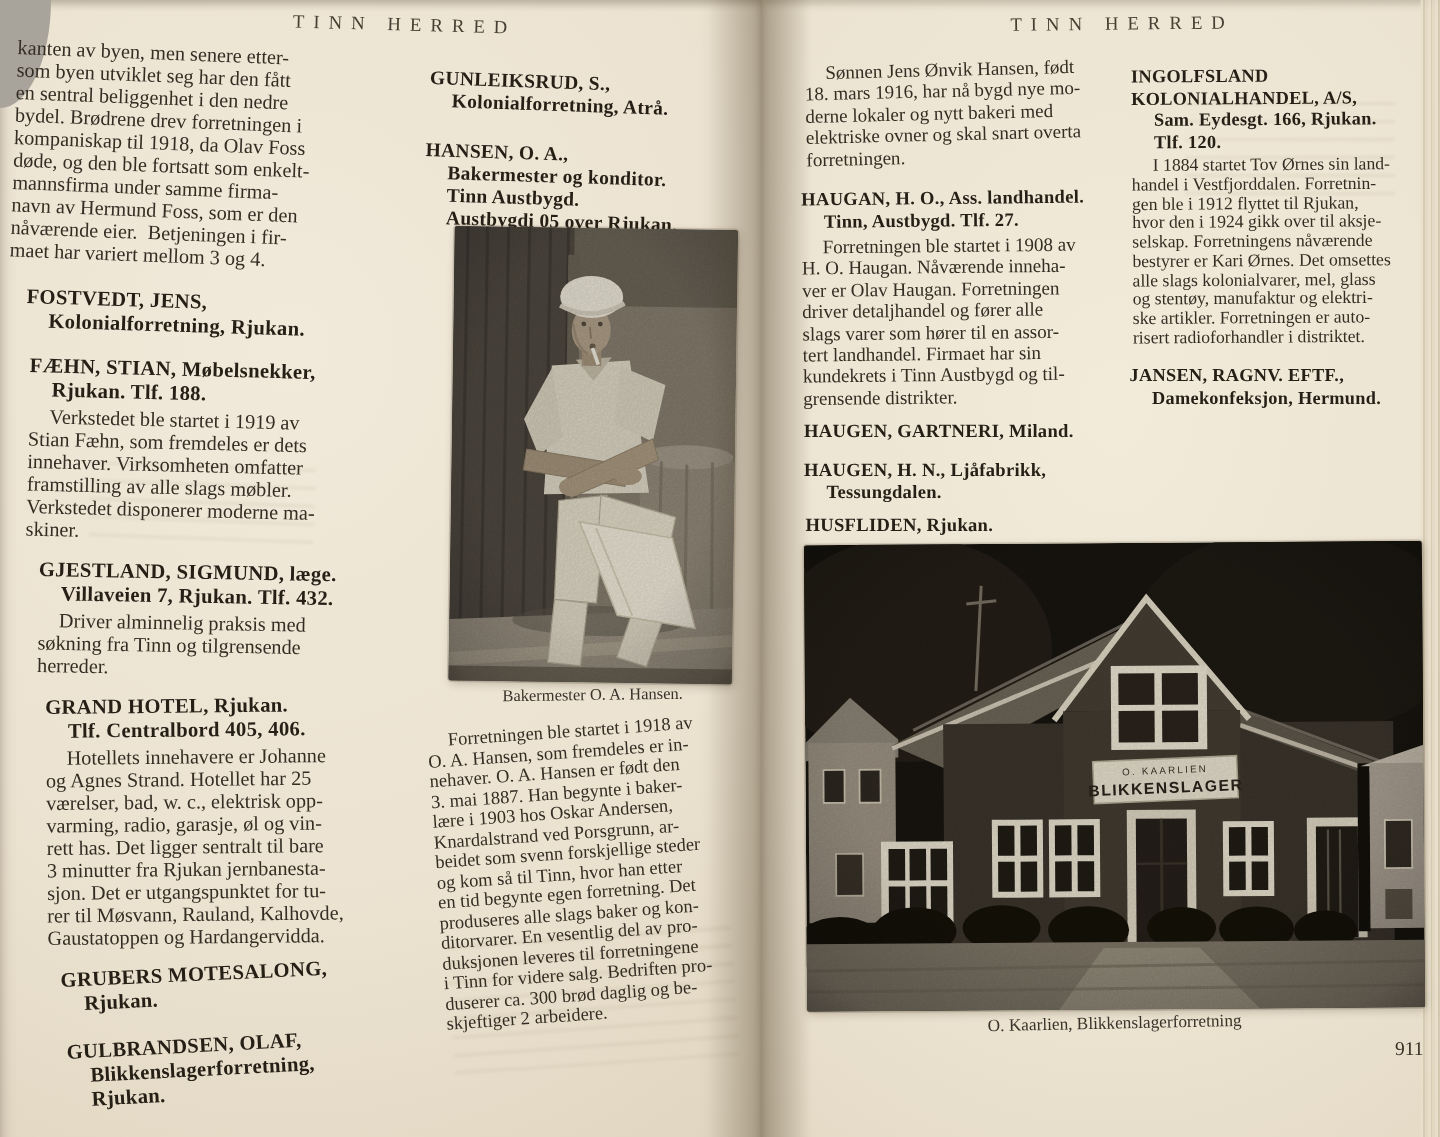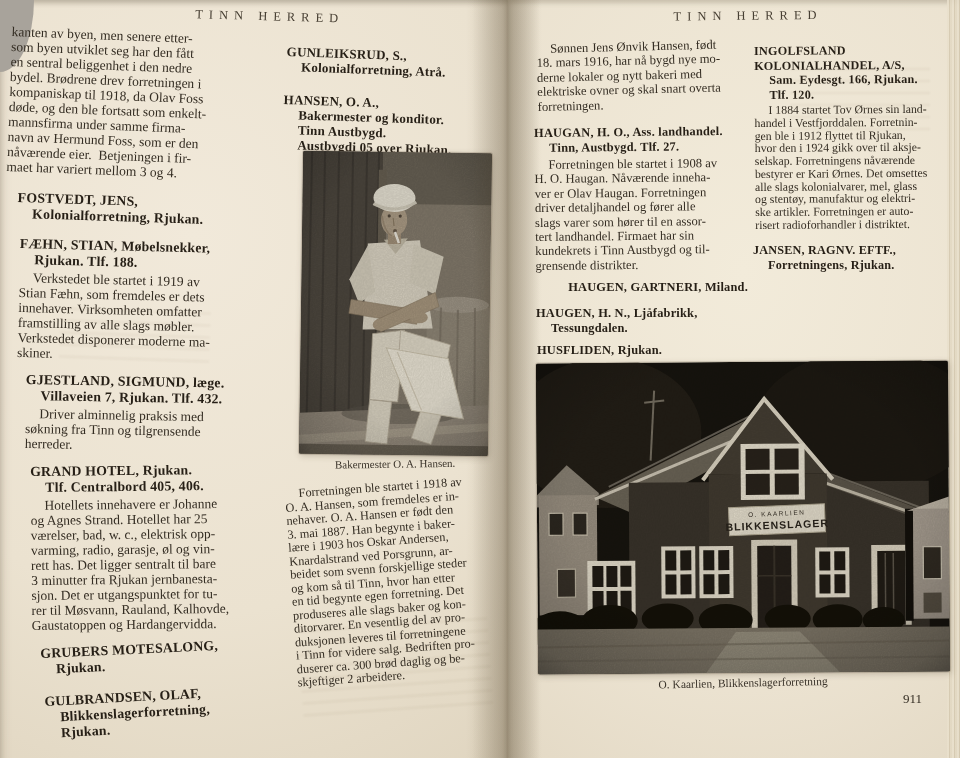--- a/index.html
+++ b/index.html
@@ -59,21 +59,21 @@
   .rp-c1 .body{font-size:12.7px;line-height:14.4px;}
   .rp-c2 .name,.rp-c2 .sub{font-size:12.2px;line-height:14.6px;}
   .rp-c2 .body{font-size:11.8px;line-height:12.7px;}
 
   .photo{
     position:absolute;overflow:hidden;border-radius:2px;transform-origin:50% 50%;
     box-shadow:0 0 0 1px rgba(70,58,40,.18), 1px 2px 6px rgba(70,58,40,.25);
   }
   .photo svg{display:block;width:100%;height:100%;}
   .caption{position:absolute;text-align:center;color:#3a332a;transform-origin:0 0;}
-  .pagenum{position:absolute;font-size:13px;color:#342d23;text-align:left;}
+  .pagenum{position:absolute;font-size:13px;color:#342d23;text-align:right;}
   .ghost{position:absolute;pointer-events:none;opacity:.07;filter:blur(1px);
     background:repeating-linear-gradient(0deg, rgba(90,70,40,.9) 0 2px, transparent 2px 12px);}
 </style>
 </head>
 <body>
 
 <div class="book">
 
   <div class="page page-left"></div>
   <div class="page page-right"></div>
@@ -267,21 +267,21 @@
     <p class="body">Forretningen ble startet i 1908 av
 H. O. Haugan. Nåværende inneha-
 ver er Olav Haugan. Forretningen
 driver detaljhandel og fører alle
 slags varer som hører til en assor-
 tert landhandel. Firmaet har sin
 kundekrets i Tinn Austbygd og til-
 grensende distrikter.</p>
   </div>
 
-  <div class="blk rp-c1" style="left:536px;top:280px;width:212px;text-align:right;">
+  <div class="blk rp-c1" style="left:536px;top:280px;width:212px;">
     <div class="name">HAUGEN, GARTNERI, Miland.</div>
   </div>
 
   <div class="blk rp-c1" style="left:537px;top:343px;width:212px;">
     <div class="name">HUSFLIDEN, Rjukan.</div>
   </div>
 
   <div class="blk rp-c1" style="left:536px;top:306px;width:212px;">
     <div class="name">HAUGEN, H. N., Ljåfabrikk,</div>
     <div class="sub">Tessungdalen.</div>
@@ -299,21 +299,21 @@
 selskap. Forretningens nåværende
 bestyrer er Kari Ørnes. Det omsettes
 alle slags kolonialvarer, mel, glass
 og stentøy, manufaktur og elektri-
 ske artikler. Forretningen er auto-
 risert radioforhandler i distriktet.</p>
   </div>
 
   <div class="blk rp-c2" style="left:753px;top:243px;width:200px;font-family:Liberation Serif, serif;">
     <div class="name">JANSEN, RAGNV. EFTF.,</div>
-    <div class="sub">Forretningens, Rjukan.</div>
+    <div class="sub">Damekonfeksjon, Hermund.</div>
   </div>
 
 
   <div class="photo" id="photo-building" style="left:537px;top:362px;width:412px;height:311px;transform:rotate(-0.4deg);">
     <svg viewBox="0 0 412 311" xmlns="http://www.w3.org/2000/svg">
       <defs>
         <filter id="grainB">
             <feTurbulence type="fractalNoise" baseFrequency="0.85" numOctaves="2" stitchTiles="stitch"></feTurbulence>
             <feColorMatrix type="matrix" values="0 0 0 0 0  0 0 0 0 0  0 0 0 0 0  0.6 0.6 0.6 0 0"></feColorMatrix>
           </filter>

